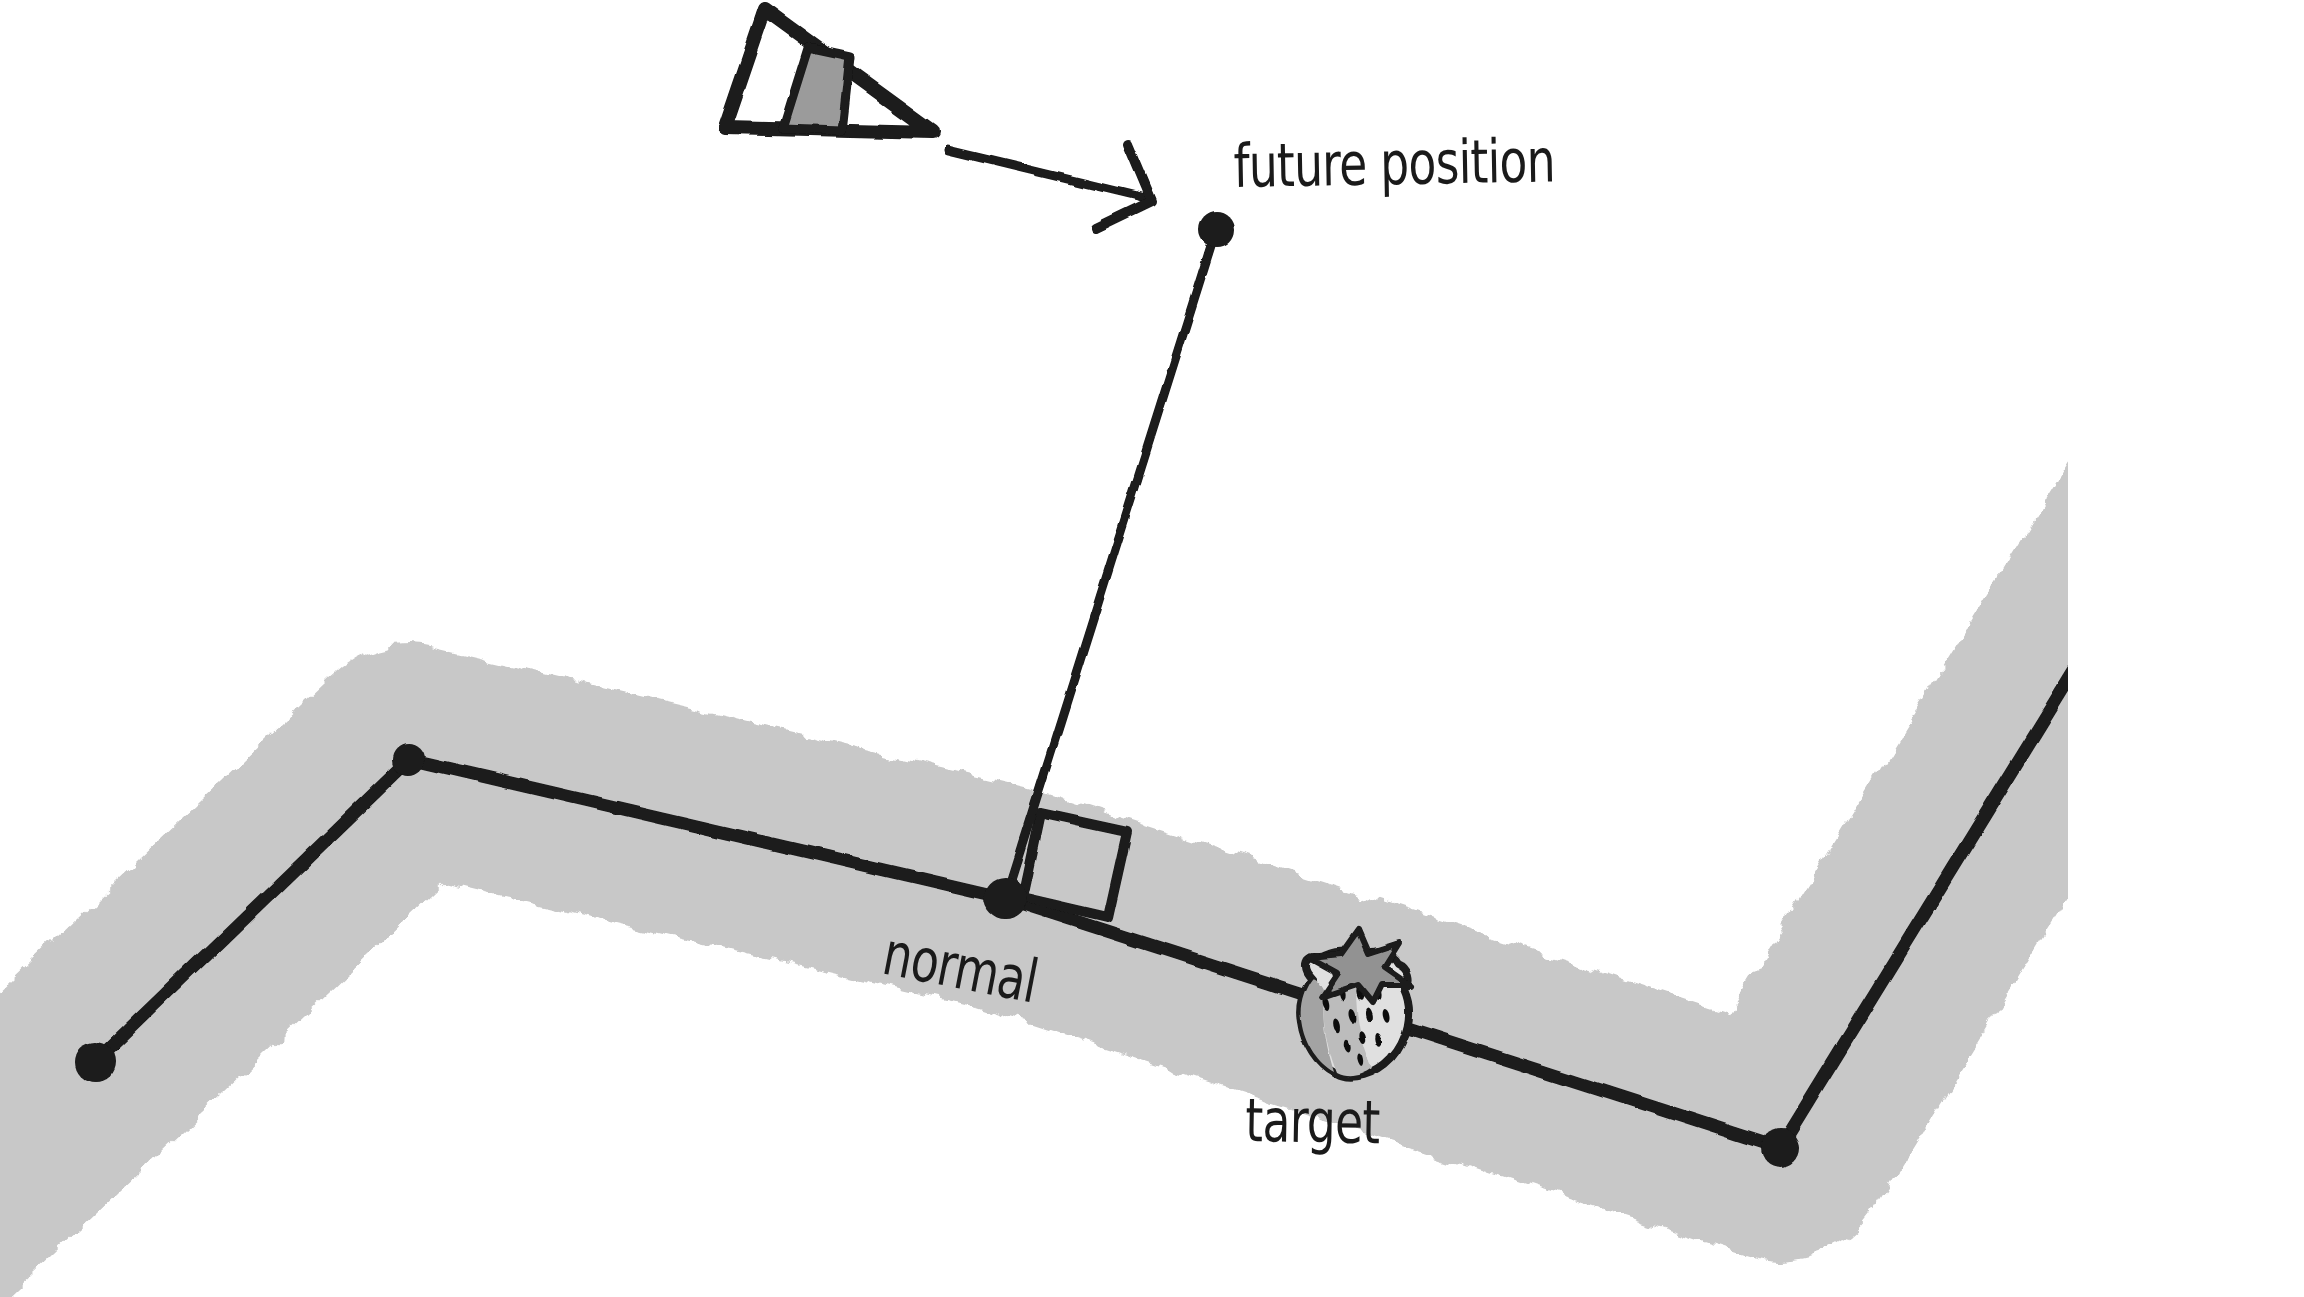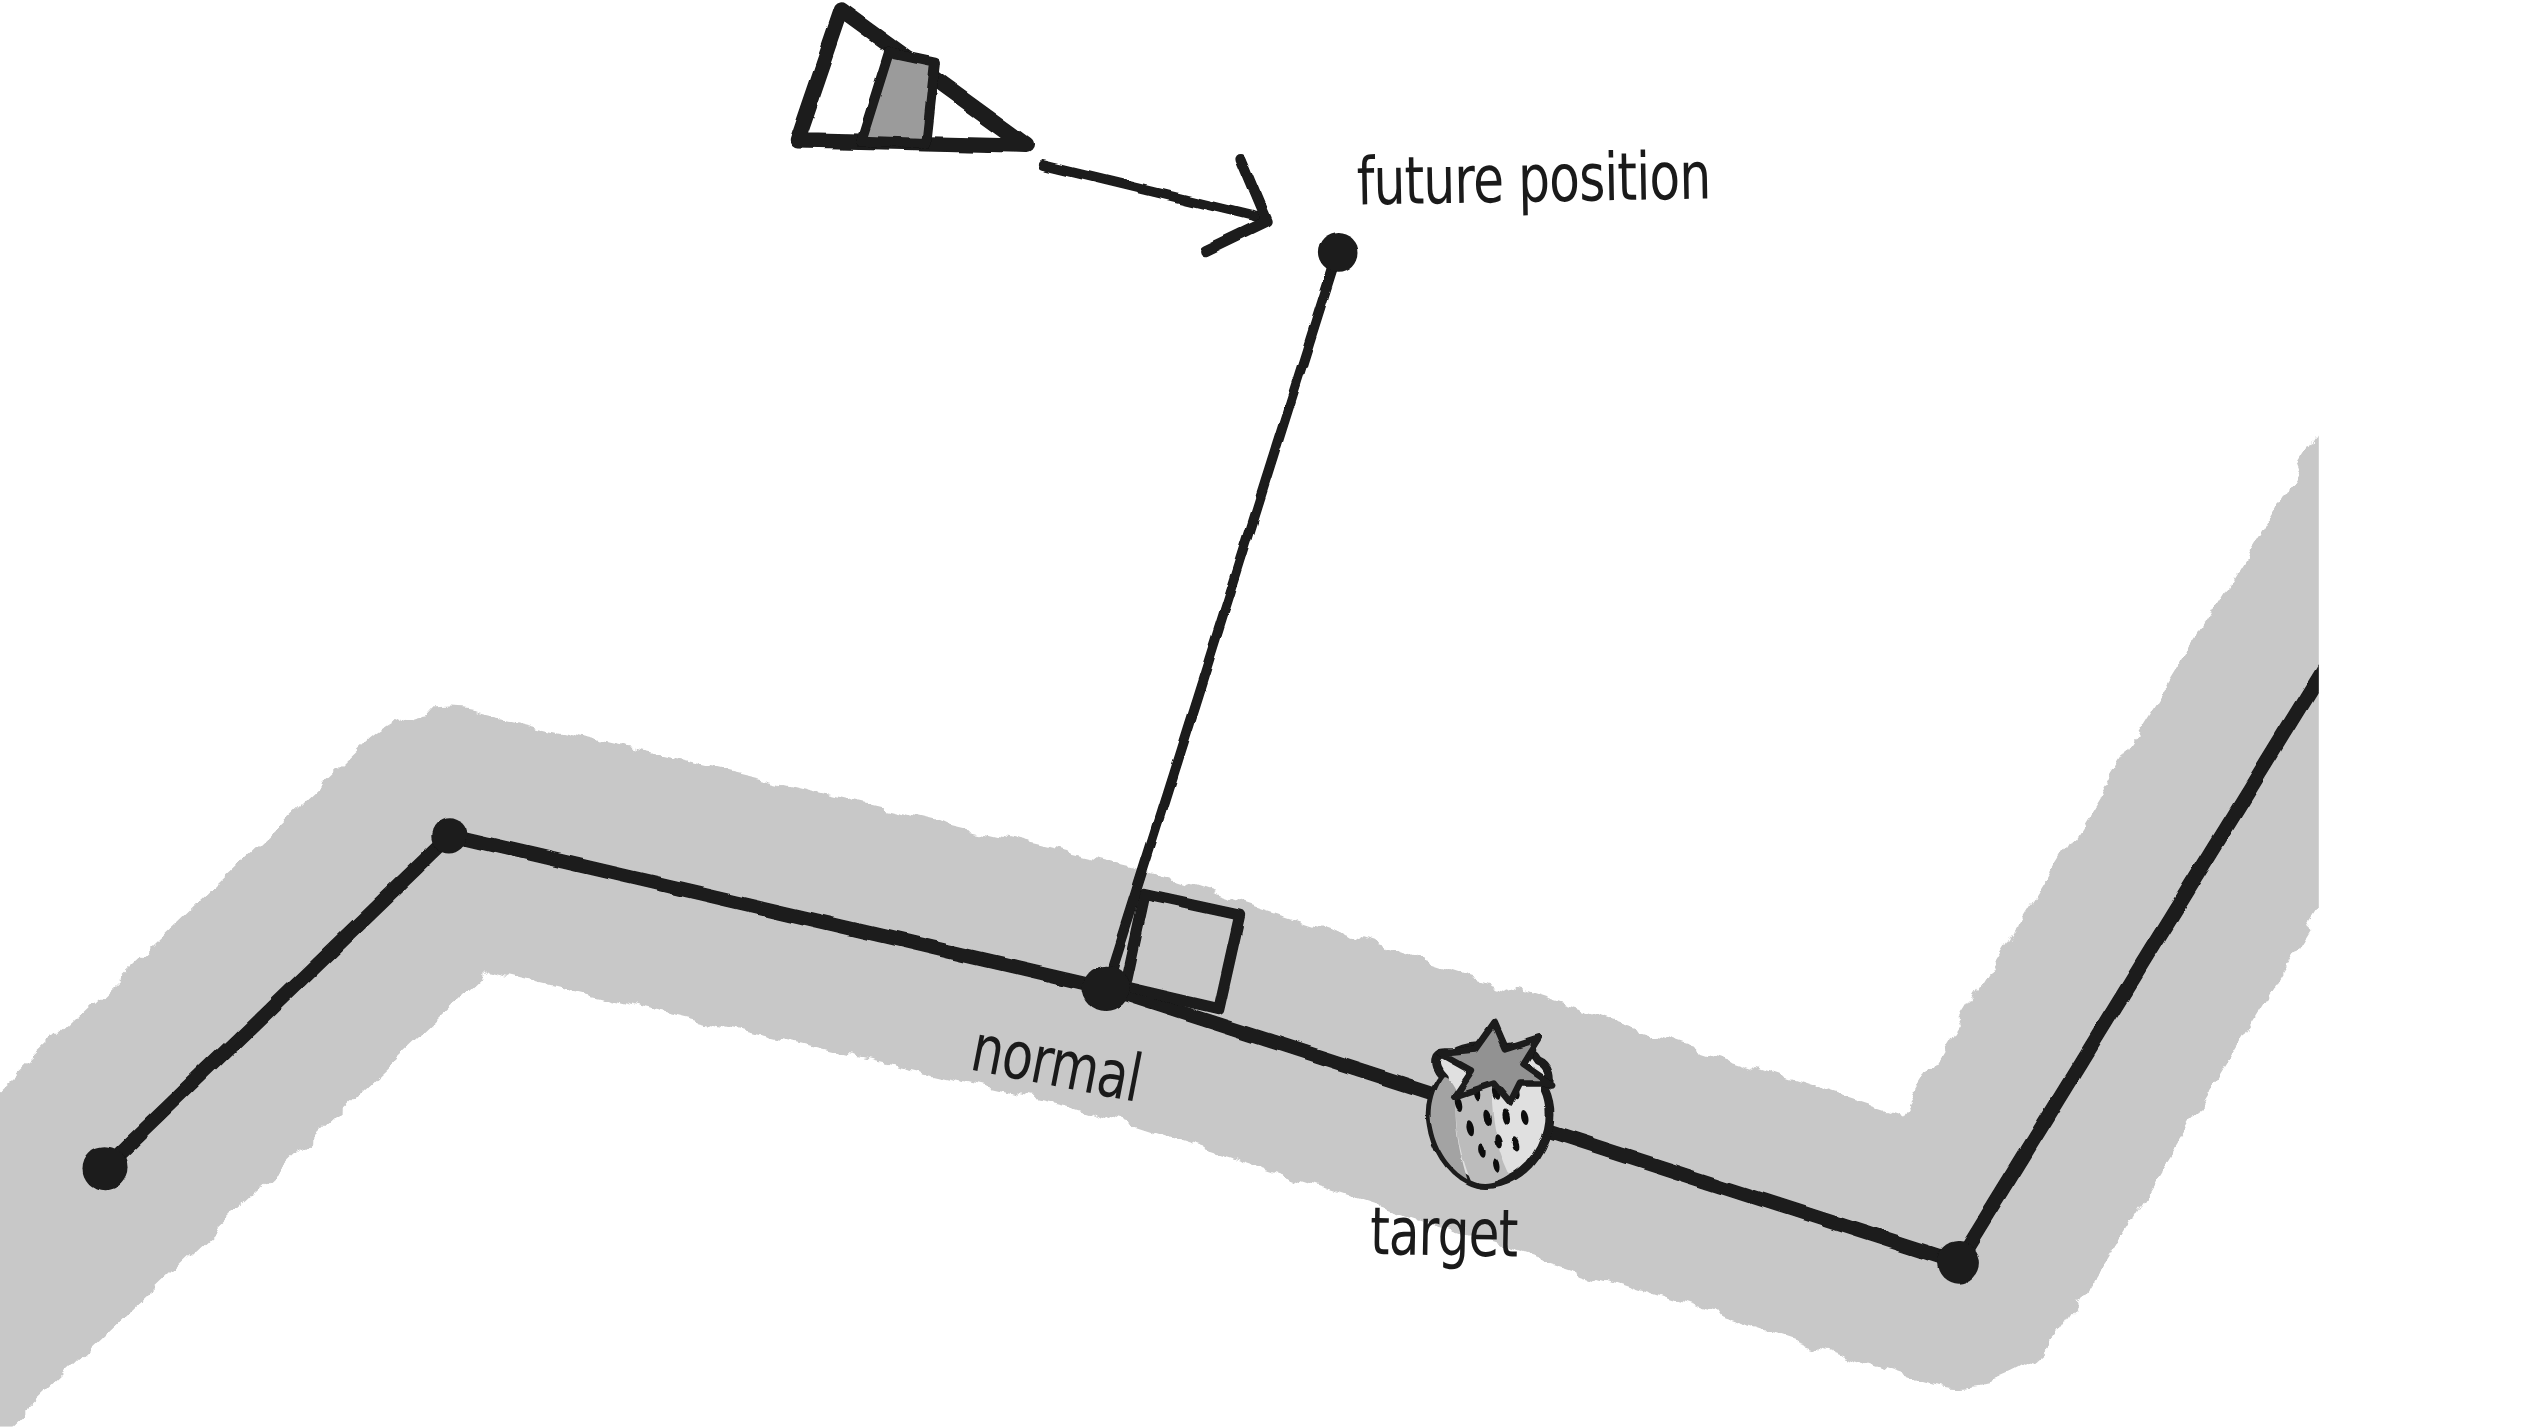--- a/index.html
+++ b/index.html
@@ -2,21 +2,20 @@
 <html style="--ink: #1a1a1a; --bg: #ffffff;"><head>
 <meta charset="utf-8">
 <style>
   html, body { margin: 0; padding: 0; background: #ffffff; }
   #stage {
     position: relative;
     width: 2068px;
     height: 1297px;
     overflow: hidden;
     background: var(--bg, #ffffff);
-    padding-left: 40px;
   }
   #stage svg { position: absolute; inset: 0; display: block; }
   .ink   { stroke: var(--ink, #1a1a1a); }
   .dot   { fill:   var(--ink, #1a1a1a); }
   .label {
     position: absolute;
     font-family: "DejaVu Sans", "Liberation Sans", sans-serif;
     font-size: 60px;
     line-height: 1;
     letter-spacing: -1px;

